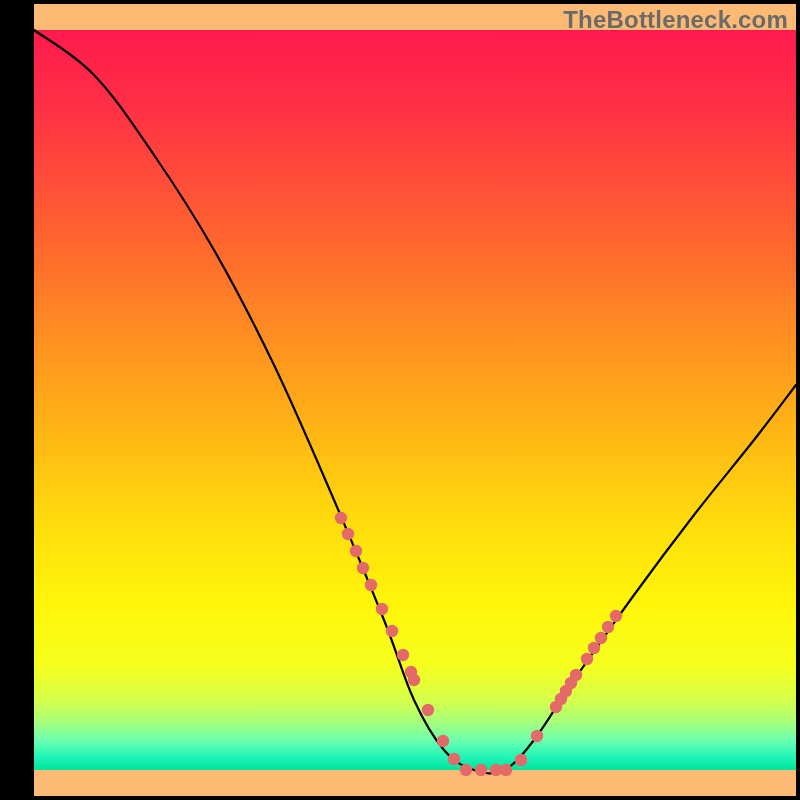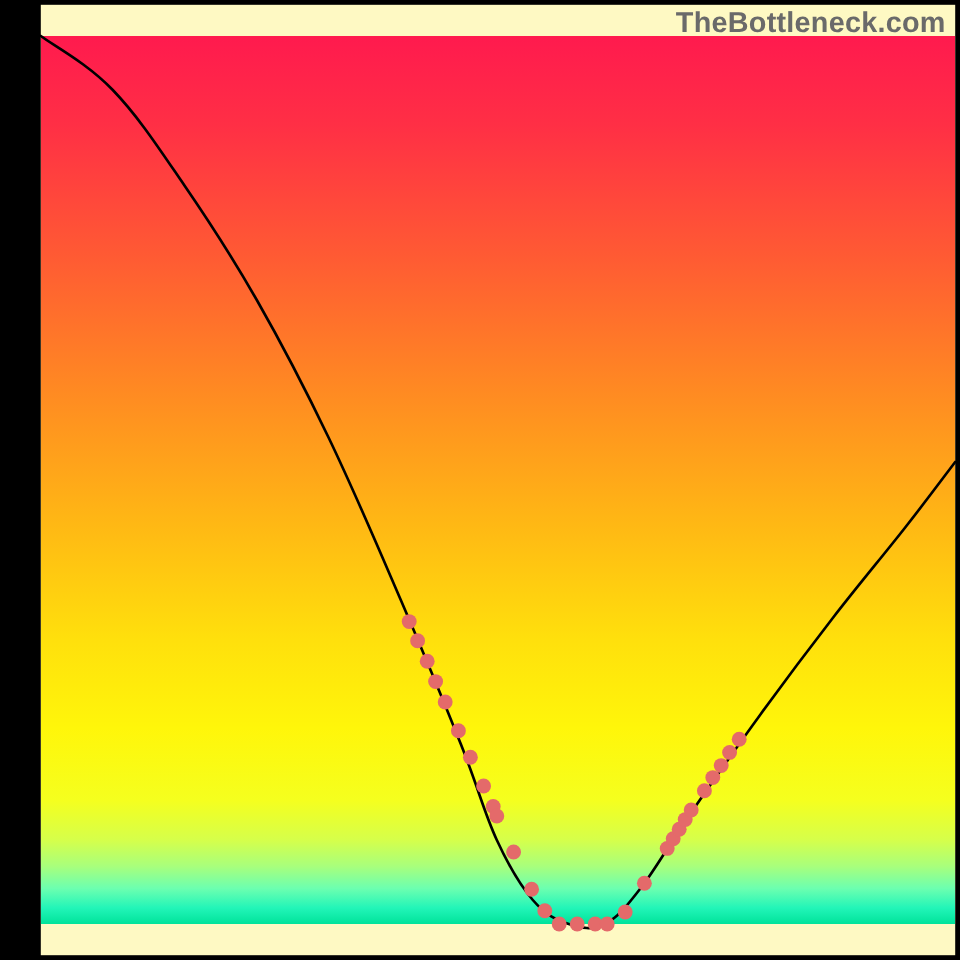--- a/index.html
+++ b/index.html
@@ -9,21 +9,21 @@
     height: 800px;
     background: #000000;
     overflow: hidden;
   }
   .frame {
     position: absolute;
     left: 34px;
     top: 4px;
     width: 762px;
     height: 792px;
-    background: #fef9c3;
+    background: #fdba74;
   }
   .plot-area {
     position: absolute;
     left: 0;
     top: 26px;
     width: 762px;
     height: 740px;
   }
   .gradient {
     position: absolute;

